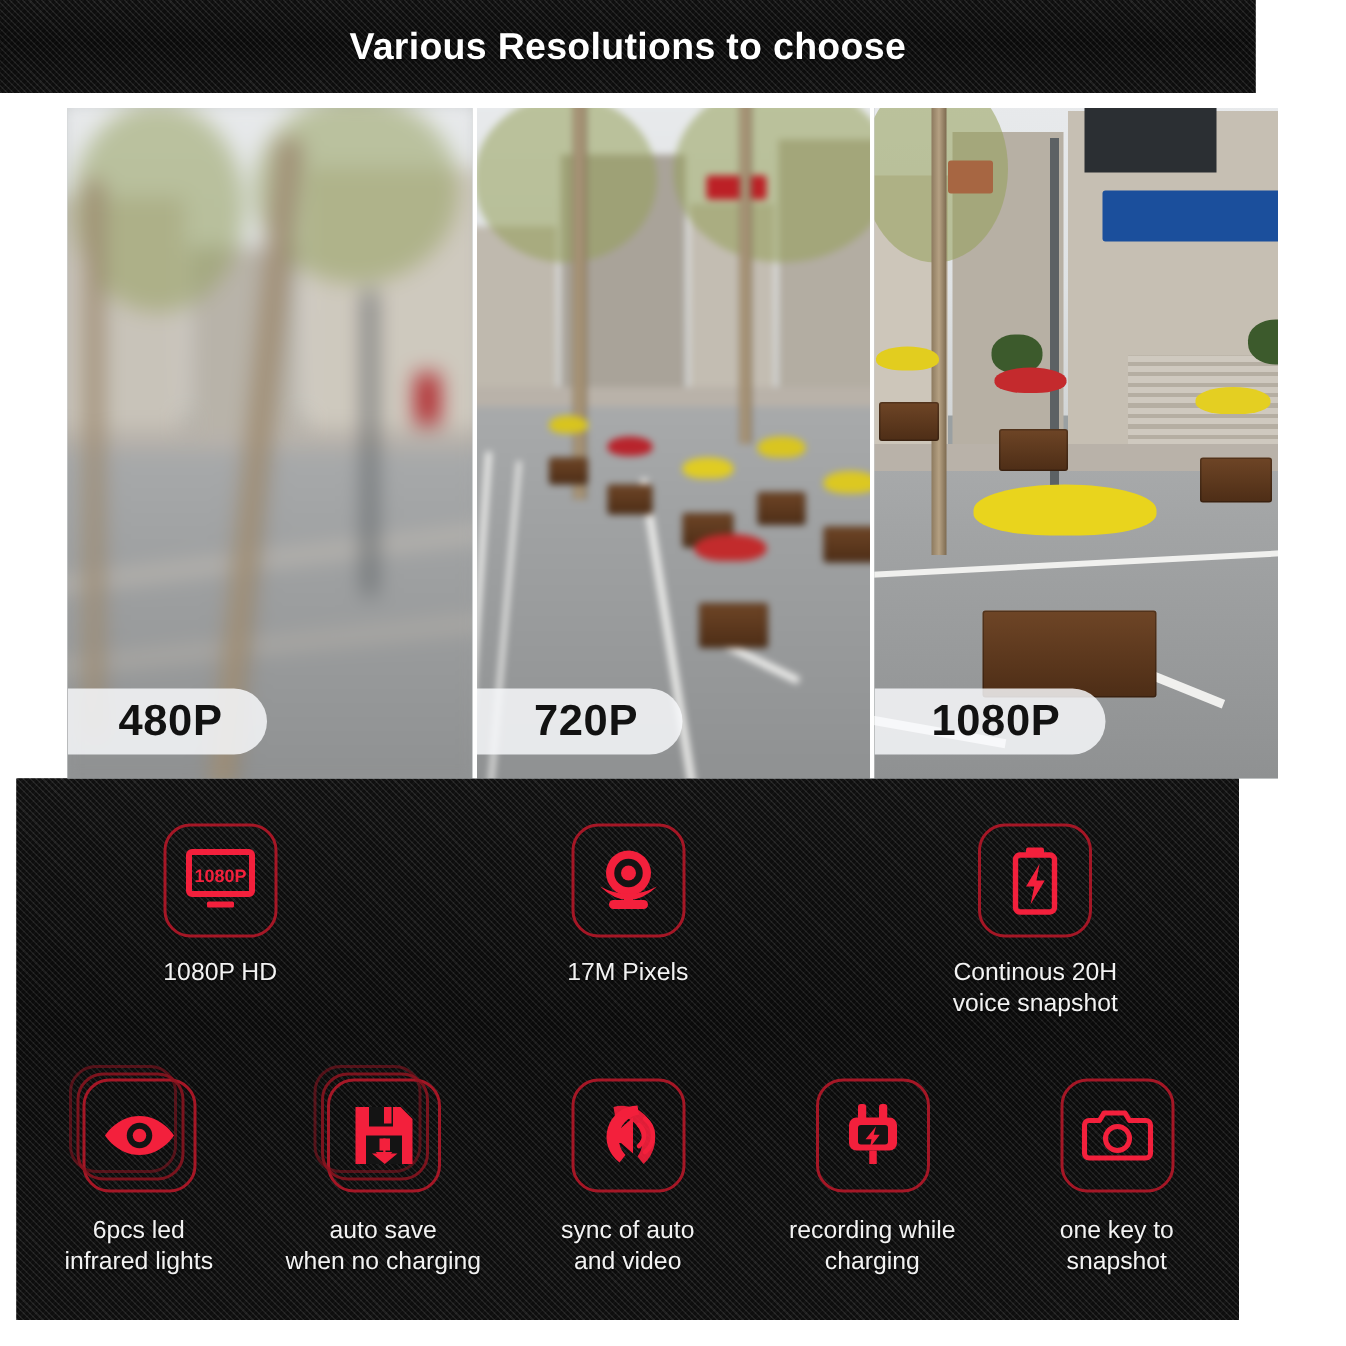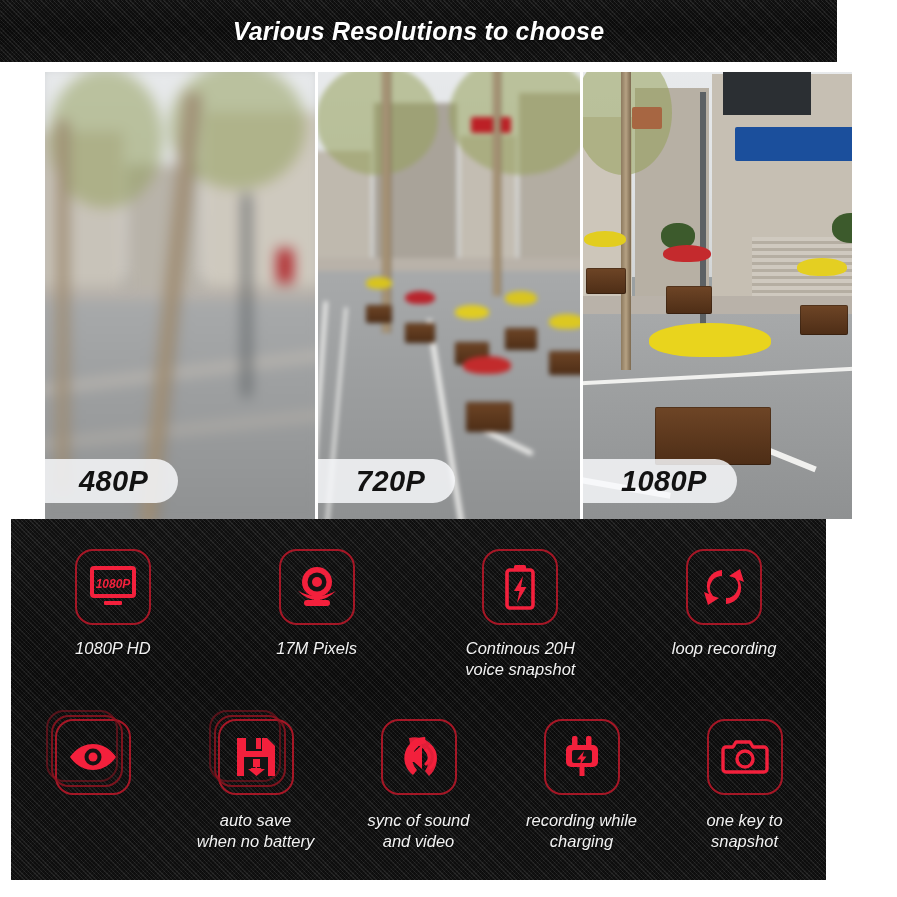--- a/index.html
+++ b/index.html
@@ -1,21 +1,21 @@
 <!DOCTYPE html>
 <html><head>
 <meta charset="utf-8">
 <style>
   html,body{margin:0;padding:0;background:#ffffff;}
   body{
     width:897px;height:897px;overflow:hidden;
     font-family:"Liberation Sans", sans-serif;
     -webkit-font-smoothing:antialiased;
   }
-  .page{position:relative;width:837px;height:897px;background:#ffffff;font-style:italic;}
+  .page{position:relative;width:837px;height:897px;background:#ffffff;}
 
   
   .carbon{
     position:absolute;left:0;right:0;
     background-color:#141414;
     background-image:
       repeating-linear-gradient(45deg,
         rgba(255,255,255,0.050) 0px,
         rgba(255,255,255,0.050) 1px,
         rgba(0,0,0,0.34) 1px,
@@ -256,70 +256,63 @@
             <rect x="14" y="1" width="12" height="5" rx="1.5" fill="#f3203c"></rect>
             <rect x="7" y="6" width="26" height="38" rx="3" fill="none" stroke="#f3203c" stroke-width="3.6"></rect>
             <path d="M23 12 L14 27 L19.5 27 L17 39 L26.5 23 L21 23 Z" fill="#f3203c"></path>
           </svg>
         </div>
         <div class="flabel">Continous 20H
 voice snapshot</div>
       </div>
 
 
-      <div class="cell r1">
-        <div class="tile">
-          <svg width="46" height="46" viewBox="0 0 46 46">
-            <path d="M21 6 A16 16 0 0 0 8 30 L3 28 L7 41 L18 34 L12 32 A12 12 0 0 1 21 12 Z" fill="#f3203c"></path>
-            <path d="M25 40 A16 16 0 0 0 38 16 L43 18 L39 5 L28 12 L34 14 A12 12 0 0 1 25 34 Z" fill="#f3203c"></path>
-          </svg>
-        </div>
-        <div class="flabel">loop recording</div>
-      </div>
     </div>
 
     <div class="frow">
 
       <div class="cell r2">
         <div class="tile stacked">
           <svg width="50" height="30" viewBox="0 0 50 30">
             <path d="M25 2 C40 2 48 15 48 15 C48 15 40 28 25 28 C10 28 2 15 2 15 C2 15 10 2 25 2 Z" fill="#f3203c"></path>
             <circle cx="25" cy="15" r="8.5" fill="#141414"></circle>
             <circle cx="25" cy="15" r="4.5" fill="#f3203c"></circle>
           </svg>
         </div>
+        <div class="flabel">6pcs led
+infrared lights</div>
       </div>
 
       <div class="cell r2">
         <div class="tile stacked">
           <svg width="44" height="44" viewBox="0 0 44 44">
             <path d="M3 3 H33 L41 11 V41 H3 Z" fill="#f3203c"></path>
             <rect x="12" y="3" width="16" height="13" fill="#141414"></rect>
             <rect x="22" y="3" width="5" height="11" fill="#f3203c"></rect>
             <rect x="10" y="22" width="24" height="19" fill="#141414"></rect>
             <path d="M22 24 L22 33 L17 33 L22.5 40 L28 33 L23.5 33 L23.5 24 Z" fill="#f3203c" transform="translate(-0.5,0)"></path>
             <rect x="19" y="24" width="7" height="8" fill="#f3203c"></rect>
             <path d="M14 34 L22.5 41 L31 34 Z" fill="#f3203c"></path>
           </svg>
         </div>
         <div class="flabel">auto save
-when no battery</div>
+when no charging</div>
       </div>
 
       <div class="cell r2">
         <div class="tile">
           <svg width="48" height="46" viewBox="0 0 48 46">
             <path d="M30 3 A21 21 0 0 0 18 41 L22 36 A16 16 0 0 1 31 9 Z" fill="#f3203c"></path>
             <path d="M14 4 A22 22 0 0 1 34 42 L30 37 A17 17 0 0 0 15 10 Z" fill="#f3203c" opacity="0.92"></path>
             <path d="M13 18 H19 L27 11 V35 L19 28 H13 Z" fill="#f3203c"></path>
             <path d="M31 16 A9 9 0 0 1 31 30" fill="none" stroke="#f3203c" stroke-width="3" stroke-linecap="round"></path>
             <path d="M35 12 A14 14 0 0 1 35 34" fill="none" stroke="#f3203c" stroke-width="3" stroke-linecap="round"></path>
           </svg>
         </div>
-        <div class="flabel">sync of sound
+        <div class="flabel">sync of auto
 and video</div>
       </div>
 
       <div class="cell r2">
         <div class="tile">
           <svg width="44" height="46" viewBox="0 0 44 46">
             <rect x="12" y="2" width="5.5" height="11" rx="2" fill="#f3203c"></rect>
             <rect x="26" y="2" width="5.5" height="11" rx="2" fill="#f3203c"></rect>
             <rect x="6" y="11" width="32" height="22" rx="5" fill="#f3203c"></rect>
             <rect x="12" y="16" width="20" height="13" rx="2" fill="#141414"></rect>

